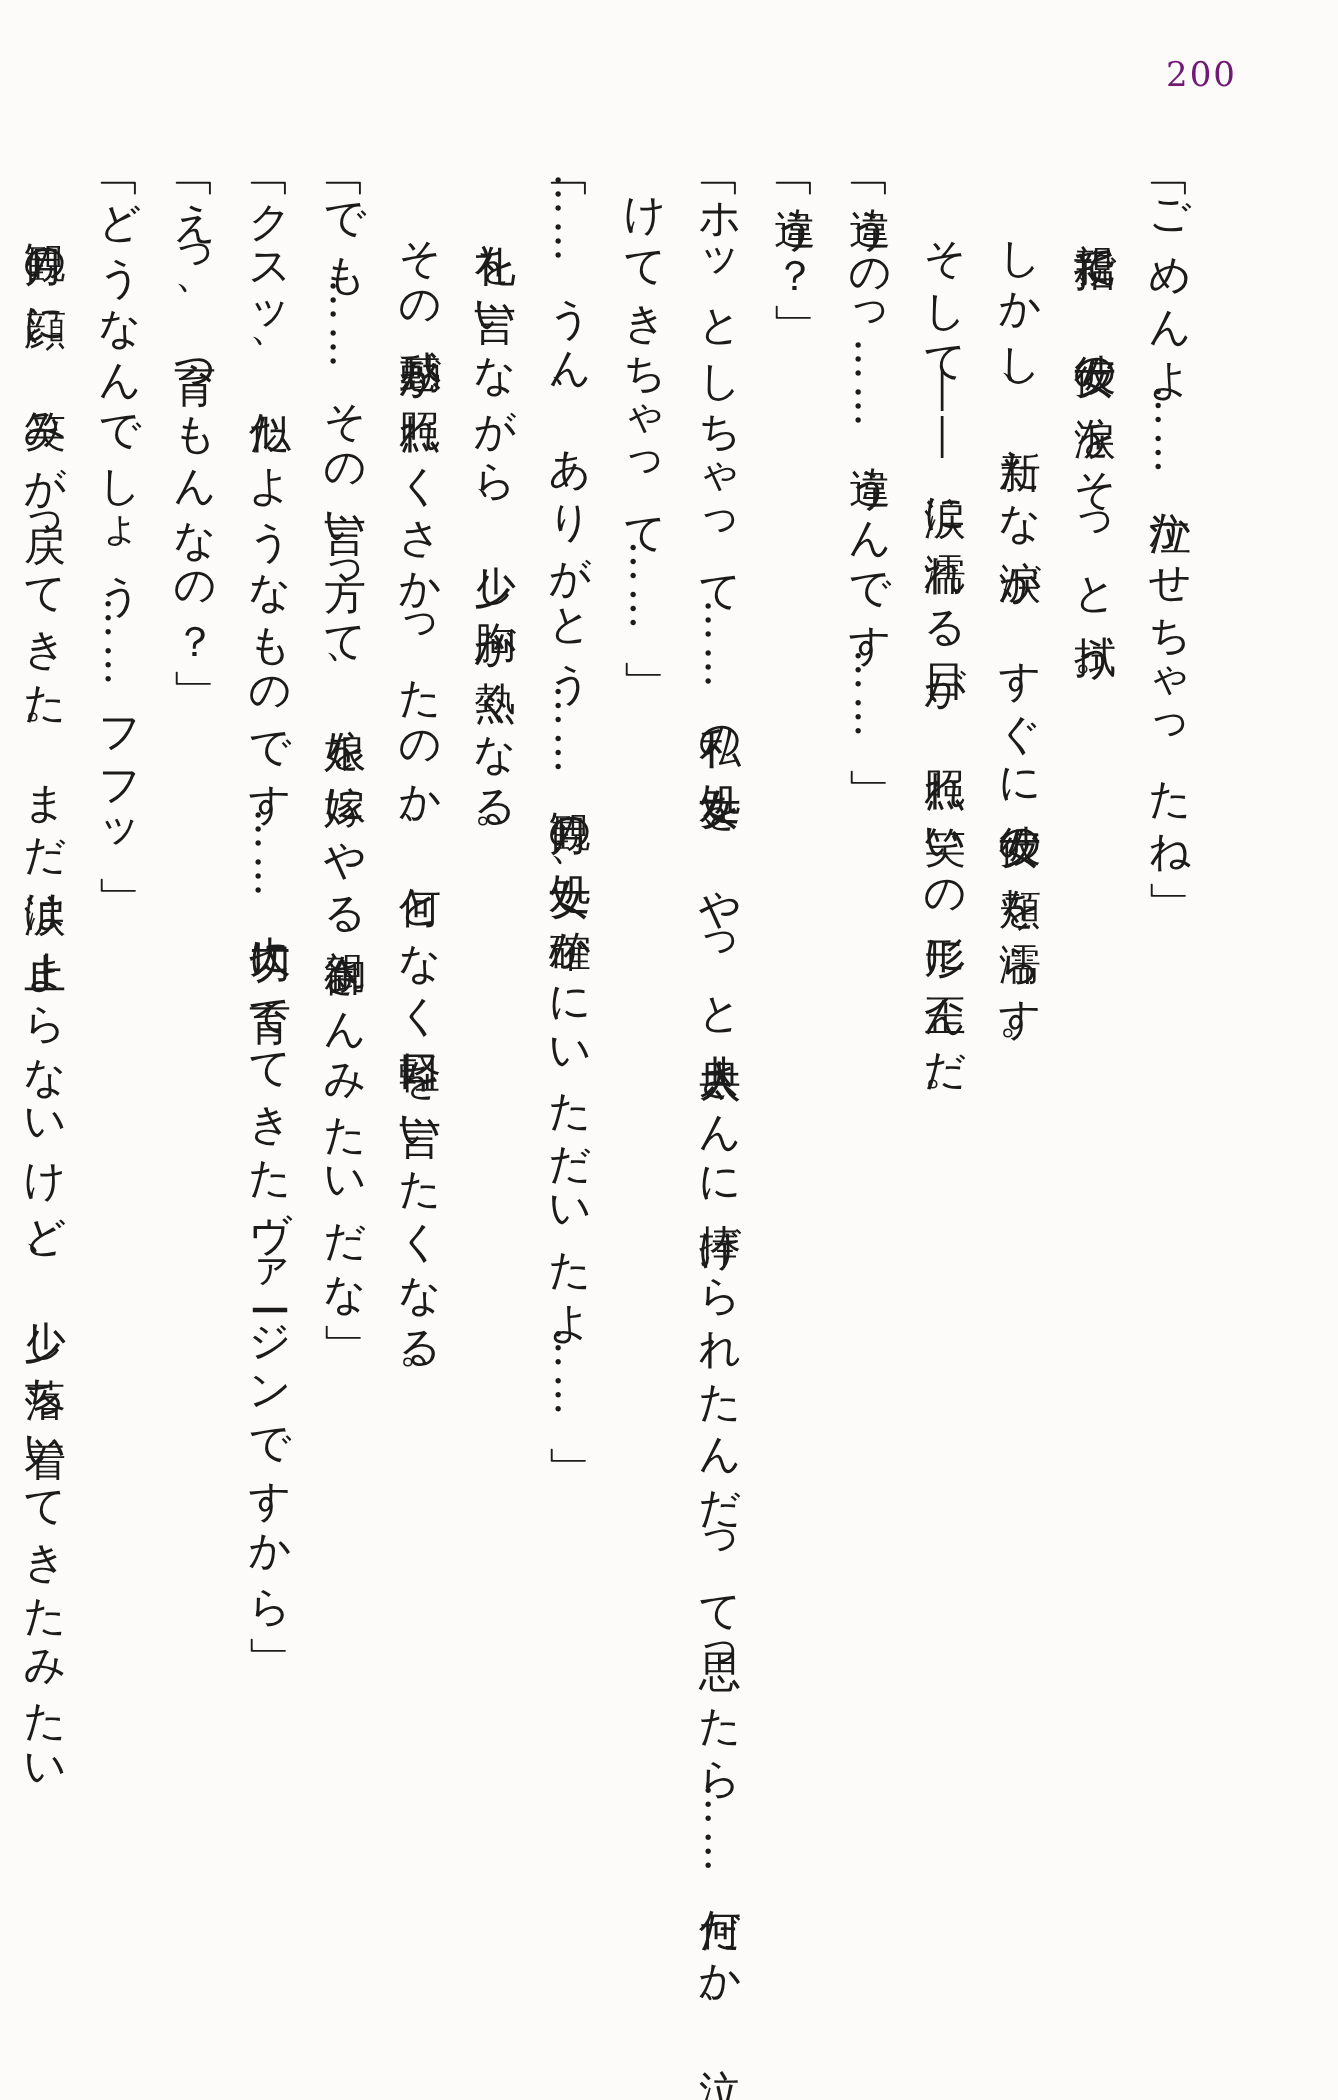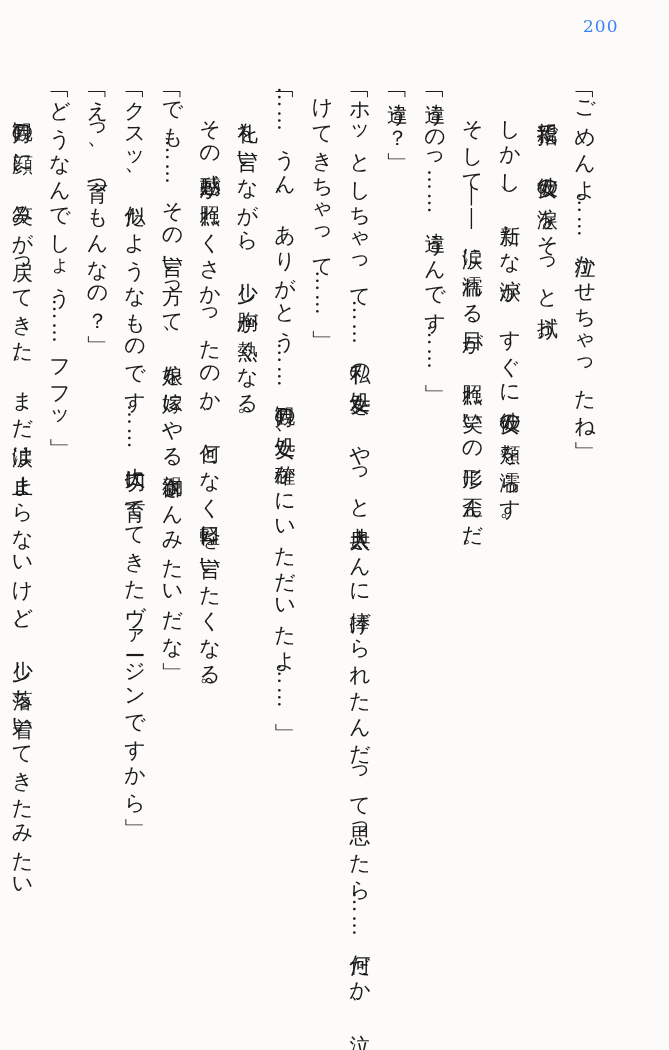--- a/index.html
+++ b/index.html
@@ -15,25 +15,25 @@
     overflow: hidden;
   }
   .page {
     position: relative;
     width: 669px;
     height: 1050px;
     background: #fcfbf9;
   }
   .page-number {
     position: absolute;
-    top: 16px;
+    top: 28px;
     left: 583px;
     font-size: 17px;
     letter-spacing: 1px;
-    color: #3b82f6;
+    color: #701a75;
     font-family: "DejaVu Serif", "Liberation Serif", serif;
   }
   .text-block {
     position: absolute;
     top: 84px;
     right: 66px;
     height: 952px;
     writing-mode: vertical-rl;
     -webkit-writing-mode: vertical-rl;
     text-orientation: mixed;

